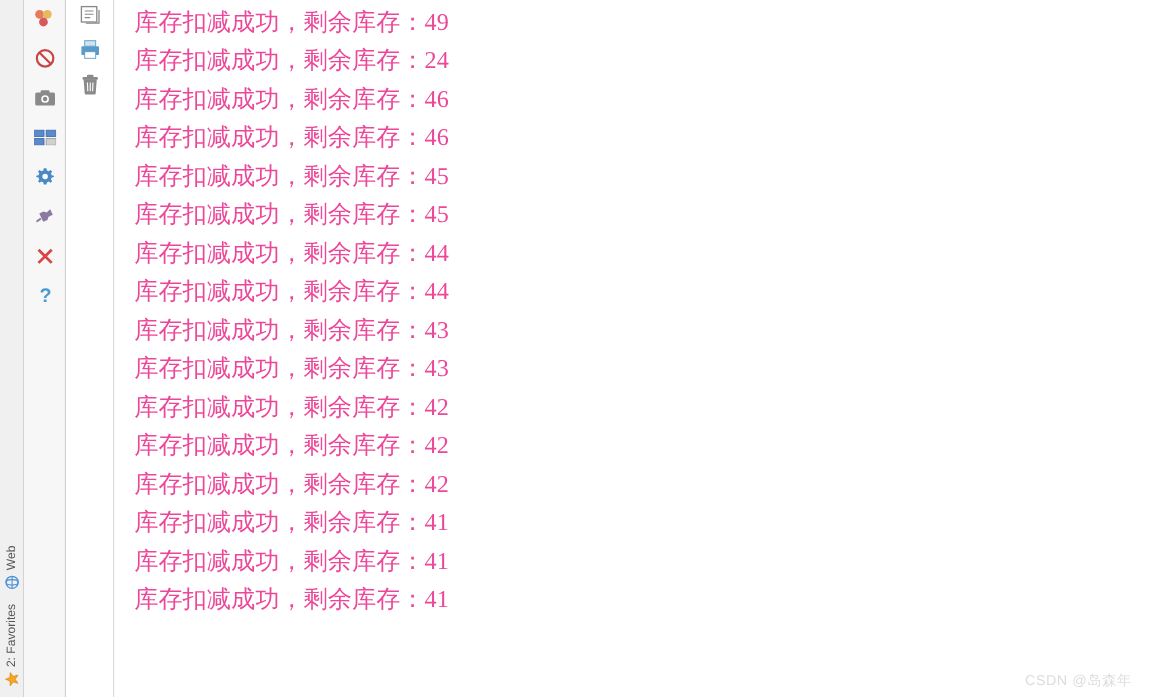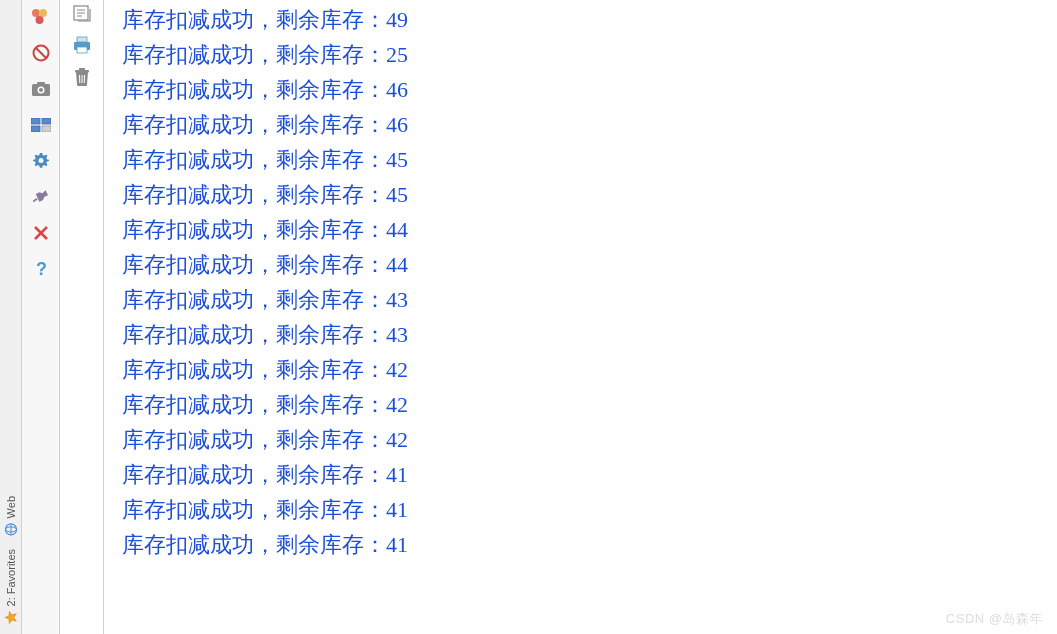--- a/index.html
+++ b/index.html
@@ -74,28 +74,28 @@
       gap: 10px;
     }
     .console-area {
       flex: 1;
       background: #fff;
       padding: 2px 0 0 18px;
       overflow: hidden;
     }
     .console-line {
       font-size: 22px;
-      color: #1d4ed8;
+      color: #ec4899;
       line-height: 35px;
       white-space: nowrap;
       font-family: "SimSun", "Microsoft YaHei", serif;
     }
     .watermark {
       position: absolute;
-      right: 14px;
+      right: 28px;
       bottom: 6px;
       font-size: 13px;
       color: #ddd;
       letter-spacing: 0.5px;
       pointer-events: none;
     }
     svg { display: block; }
   </style>
 </head>
 <body>
@@ -222,21 +222,21 @@
         <line x1="5.5" y1="8" x2="5.8" y2="16" stroke="#fff" stroke-width="1"></line>
         <line x1="8" y1="8" x2="8" y2="16" stroke="#fff" stroke-width="1"></line>
         <line x1="10.5" y1="8" x2="10.2" y2="16" stroke="#fff" stroke-width="1"></line>
       </svg>
     </span>
   </div>
 </div>
 
 <div class="console-area" id="console-output">
     <div class="console-line">库存扣减成功，剩余库存：49</div>
-    <div class="console-line">库存扣减成功，剩余库存：25</div>
+    <div class="console-line">库存扣减成功，剩余库存：24</div>
     <div class="console-line">库存扣减成功，剩余库存：46</div>
     <div class="console-line">库存扣减成功，剩余库存：46</div>
     <div class="console-line">库存扣减成功，剩余库存：45</div>
     <div class="console-line">库存扣减成功，剩余库存：45</div>
     <div class="console-line">库存扣减成功，剩余库存：44</div>
     <div class="console-line">库存扣减成功，剩余库存：44</div>
     <div class="console-line">库存扣减成功，剩余库存：43</div>
     <div class="console-line">库存扣减成功，剩余库存：43</div>
     <div class="console-line">库存扣减成功，剩余库存：42</div>
     <div class="console-line">库存扣减成功，剩余库存：42</div>

